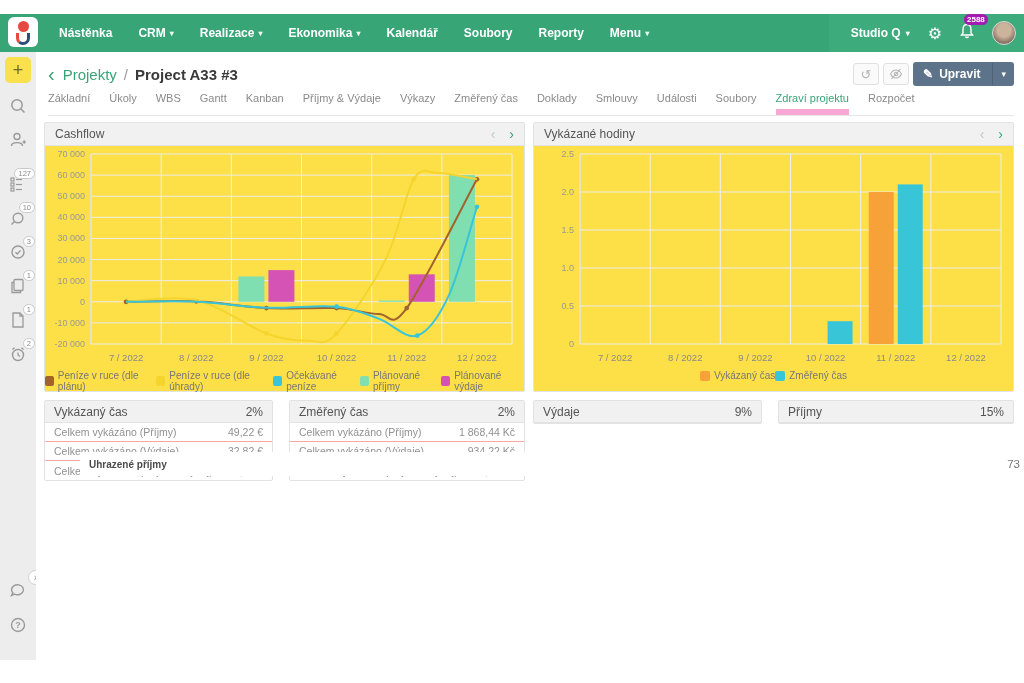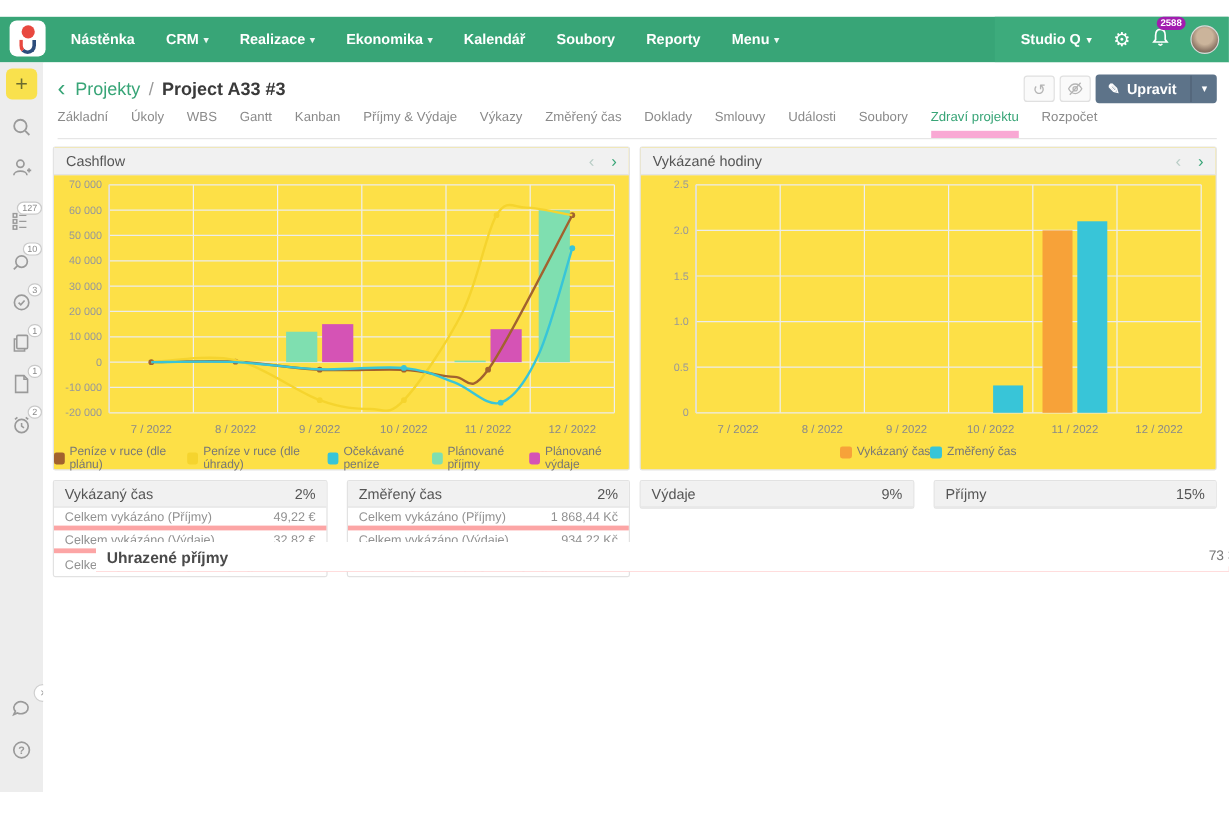--- a/index.html
+++ b/index.html
@@ -68,24 +68,24 @@
   
   .cards-row { position:absolute; left:8px; top:348px; display:flex; }
   .card { border:1px solid #e2e2e2; border-radius:2px; background:#fff; align-self:flex-start; }
   .card:nth-child(1){ width:229px; }
   .card:nth-child(2){ width:236px; margin-left:16px; }
   .card:nth-child(3){ width:229px; margin-left:8px; }
   .card:nth-child(4){ width:236px; margin-left:16px; }
   .card-head { height:22px; background:#f1f1f1; border-bottom:1px solid #e3e3e3; display:flex; align-items:center; padding:0 9px; }
   .card-title { font-size:12px; color:#555; }
   .card-pct { margin-left:auto; font-size:12px; color:#555; }
-  .card-row { display:flex; align-items:center; padding:0 9px; border-bottom:4px solid #fca5a5; }
+  .card-row { display:flex; align-items:center; padding:0 9px; border-bottom:1px solid #fca5a5; }
   .card-row:last-child { border-bottom:none; }
   .card-row.main { height:24px; }
-  .card-row.main .lbl { font-size:13px; font-weight:700; color:#4a4a4a; }
+  .card-row.main .lbl { font-size:10px; font-weight:700; color:#4a4a4a; }
   .card-row.main .val { margin-left:auto; font-size:11.5px; color:#777; }
   .card-row.sub { height:19px; }
   .card-row.sub .lbl { font-size:10.5px; color:#919191; }
   .card-row.sub .val { margin-left:auto; font-size:10.5px; color:#919191; }
 
   svg text { font-family:"Liberation Sans", sans-serif; }
 </style>
 </head>
 <body>
 

